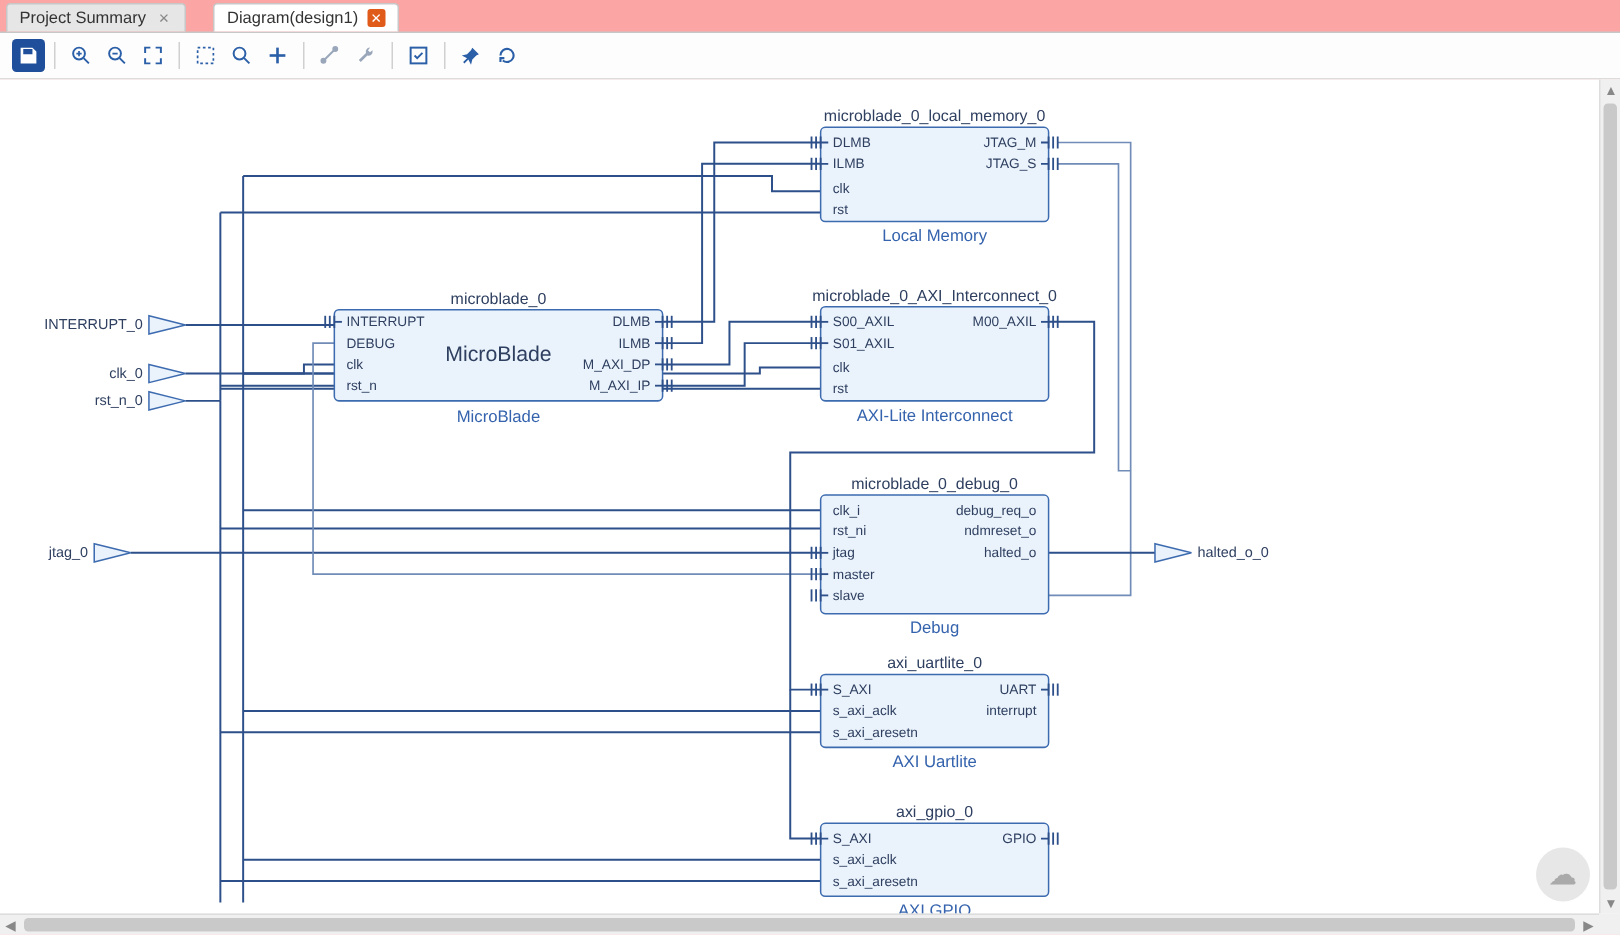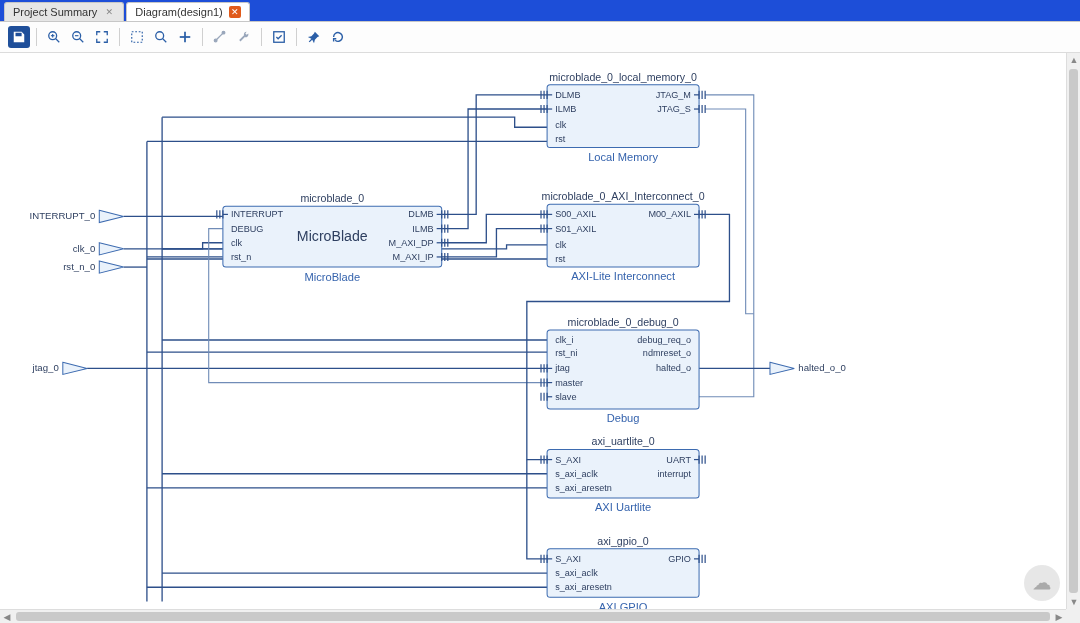--- a/index.html
+++ b/index.html
@@ -7,21 +7,21 @@
     margin: 0;
     font-family: "Segoe UI", Arial, sans-serif;
     font-size: 11px;
     background: #f0f0f0;
     color: #333;
     overflow: hidden;
   }
   .window {
     width: 1080px;
     height: 623px;
-    background: #1d4ed8;
+    background: #fca5a5;
     display: flex;
     flex-direction: column;
   }
   
   .tabbar {
     display: flex;
     gap: 2px;
     padding: 2px 4px 0 4px;
     border-bottom: 1px solid #c7c7c7;
   }
@@ -30,21 +30,21 @@
     align-items: center;
     gap: 6px;
     padding: 3px 8px;
     background: #e6e6e6;
     border: 1px solid #c7c7c7;
     border-bottom: none;
     border-radius: 3px 3px 0 0;
     font-size: 11px;
     cursor: default;
   }
-  .tab.active { background: #ffffff; }
+  .tab.active { background: #ffffff; margin-left: 16px; }
   .tab-close {
     width: 12px; height: 12px;
     display: inline-flex; align-items: center; justify-content: center;
     font-size: 9px;
   }
   .tab-close.gray { color: #888; }
   .tab-close.red {
     background: #e05a1a; color: #fff; border-radius: 2px;
   }
   

